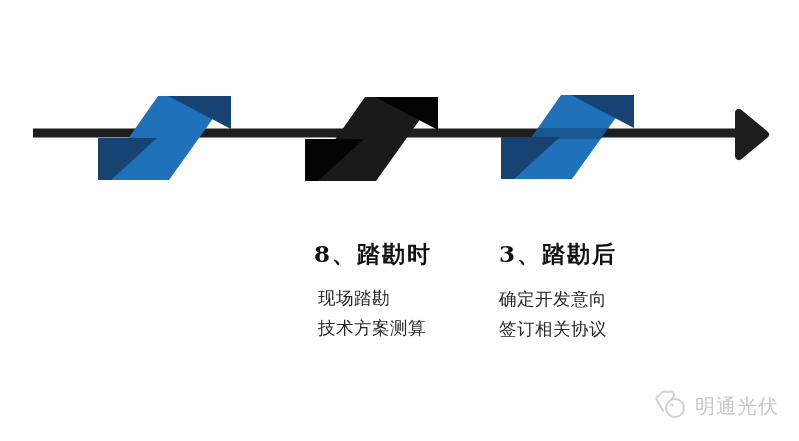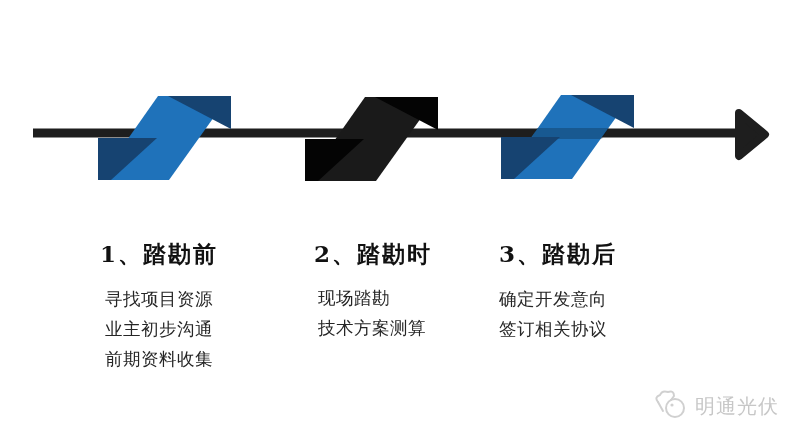--- a/index.html
+++ b/index.html
@@ -72,31 +72,23 @@
     </g>
 
     <g transform="translate(501,95)">
       <polygon points="60,0 131,0 71,84 1,84" fill="#1f72ba"></polygon>
       <polygon points="36,33 108,33 101,44 30,44" fill="#000000" opacity="0.22"></polygon>
       <polygon points="0,42 59,42 13,84 0,84" fill="#164371"></polygon>
       <polygon points="70,0 133,0 133,33" fill="#164371"></polygon>
     </g>
   </svg>
 
-  <div class="stage stage-1">
-    <div class="stage-heading">1、踏勘前</div>
-    <div class="stage-lines">
-      <div class="stage-line">寻找项目资源</div>
-      <div class="stage-line">业主初步沟通</div>
-      <div class="stage-line">前期资料收集</div>
-    </div>
-  </div>
 
   <div class="stage stage-2">
-    <div class="stage-heading">2、踏勘时</div>
+    <div class="stage-heading">8、踏勘时</div>
     <div class="stage-lines">
       <div class="stage-line">现场踏勘</div>
       <div class="stage-line">技术方案测算</div>
     </div>
   </div>
 
   <div class="stage stage-3">
     <div class="stage-heading">3、踏勘后</div>
     <div class="stage-lines">
       <div class="stage-line">确定开发意向</div>

